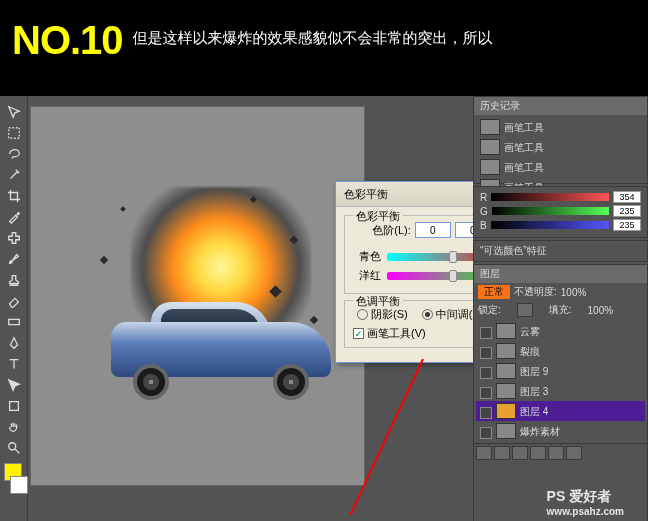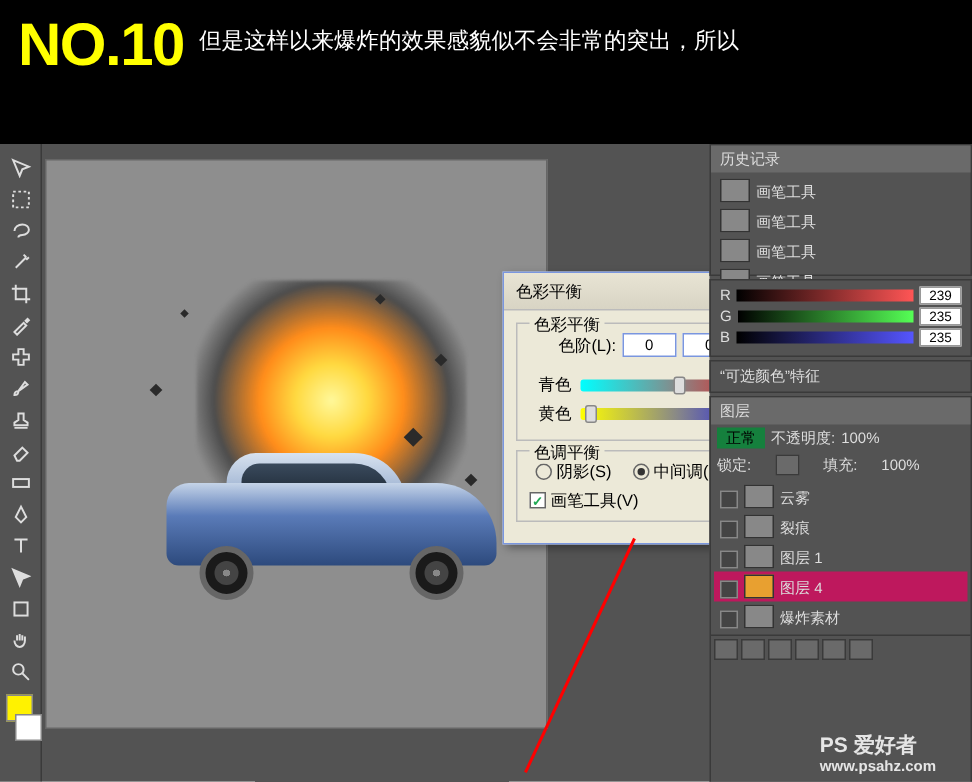--- a/index.html
+++ b/index.html
@@ -1,17 +1,17 @@
 <!DOCTYPE html>
 <html><head>
 <meta charset="utf-8">
 <style>
 *{margin:0;padding:0;box-sizing:border-box;font-family:"Microsoft YaHei",SimSun,sans-serif}
 body{width:648px;height:521px;background:#fff;position:relative;overflow:hidden}
-.header{background:#000;height:96px;padding:10px 12px;display:flex;align-items:flex-start}
+.header{background:#000;height:96px;padding:20px 12px;display:flex;align-items:flex-start}
 .no-label{color:#ff0;font-size:40px;font-weight:bold;letter-spacing:-1px;margin-right:10px;line-height:1}
 .header-text{color:#fff;font-size:15px;line-height:1.8;flex:1;padding-top:4px}
 .workspace{position:relative;height:425px;background:#535353}
 .canvas-area{position:absolute;left:30px;top:10px;width:335px;height:380px;background:#8e8e8e;border:1px solid #666}
 .car-compose{position:absolute;left:60px;top:120px;width:260px;height:200px}
 .explosion{position:absolute;left:40px;top:-40px;width:180px;height:160px;background:radial-gradient(circle at 50% 50%,#fff89a 0%,#ffd940 20%,#ff8c1a 40%,rgba(60,60,60,0.8) 65%,transparent 80%);filter:blur(1px)}
 .debris{position:absolute;width:6px;height:6px;background:#2a2a2a;transform:rotate(45deg)}
 .car{position:absolute;left:20px;top:80px;width:220px;height:85px}
 .car-body{position:absolute;width:220px;height:55px;top:15px;background:linear-gradient(180deg,#c5d4e8 0%,#5a7bb8 40%,#2d4a7d 100%);border-radius:15px 40px 8px 8px}
 .car-roof{position:absolute;width:120px;height:35px;left:40px;top:-5px;background:linear-gradient(180deg,#d8e2ef,#8aa3c8);border-radius:20px 35px 0 0}
@@ -22,21 +22,21 @@
 .wheel.rear{left:22px}
 .toolbar-left{position:absolute;left:0;top:0;width:28px;height:425px;background:#535353;border-right:1px solid #3a3a3a;display:flex;flex-direction:column;padding-top:6px;gap:1px}
 .tool{width:22px;height:20px;margin:0 3px;display:flex;align-items:center;justify-content:center;color:#ddd;font-size:12px;cursor:pointer}
 .tool svg{width:14px;height:14px;stroke:#ddd;fill:none;stroke-width:1.5}
 .color-swatch{width:18px;height:18px;margin:4px;border:1px solid #888}
 .panels-right{position:absolute;right:0;top:0;width:175px;height:484px;background:#535353;display:flex;flex-direction:column;font-size:10px;color:#ddd}
 .panel{border:1px solid #3a3a3a;background:#535353;margin-bottom:2px}
 .panel-header{background:#6a6a6a;padding:2px 6px;font-size:10px;display:flex;align-items:center;gap:4px}
 .history-list,.layer-list{padding:2px}
 .hist-row,.layer-row{display:flex;align-items:flex-end;padding:2px 4px;gap:4px;font-size:10px}
-.layer-row.sel{background:#be185d}
+.layer-row.sel{background:#4c1d95}
 .eye{width:12px;height:12px;border:1px solid #888;background:#444;display:inline-block}
 .thumb{width:20px;height:16px;background:#888;border:1px solid #333}
 .rgb-sliders{padding:4px 6px}
 .rgb-row{display:flex;align-items:center;gap:4px;font-size:10px;margin-bottom:2px}
 .rgb-bar{flex:1;height:8px;background:linear-gradient(90deg,#000,#f55)}
 .rgb-val{width:28px;background:#fff;color:#000;text-align:center;font-size:9px;border:1px solid #999}
 .dialog{position:absolute;left:335px;top:85px;width:295px;background:#ece9d8;border:1px solid #7a96df;box-shadow:2px 2px 6px rgba(0,0,0,0.4);font-size:11px;color:#000}
 .dlg-title{background:linear-gradient(180deg,#e8e4d4,#d8d4c4);padding:4px 8px;display:flex;justify-content:space-between;align-items:center;border-bottom:1px solid #bbb}
 .dlg-close{width:18px;height:16px;background:#d85a4a;color:#fff;display:flex;align-items:center;justify-content:center;font-size:10px;cursor:pointer;border:1px solid #a03020}
 .dlg-body{display:flex;padding:8px}
@@ -204,25 +204,25 @@
             <input class="level-input sel" value="-100" style="">
           </div>
           <div class="slider-row">
             <span class="slider-label">青色</span>
             <div class="slider-track" style="background:linear-gradient(90deg,#0ff,#888,#f00)">
                 <div class="slider-thumb" style="left:48%"></div>
               </div>
             <span class="slider-label">红色</span>
           </div>
           <div class="slider-row">
-            <span class="slider-label">黄色</span>
-            <div class="slider-track" style="background:linear-gradient(90deg,#ff0,#888,#00f)">
-                <div class="slider-thumb" style="left:2%"></div>
+            <span class="slider-label">洋红</span>
+            <div class="slider-track" style="background:linear-gradient(90deg,#f0f,#888,#0f0)">
+                <div class="slider-thumb" style="left:48%"></div>
               </div>
-            <span class="slider-label">蓝色</span>
+            <span class="slider-label">绿色</span>
           </div>
         </div>
         <div class="fieldset">
           <span class="fieldset-label">色调平衡</span>
           <div class="radio-row">
             <label class="radio-item">
                 <span class="radio"></span>
                 <span>阴影(S)</span>
               </label>
             <label class="radio-item">
@@ -275,21 +275,21 @@
             <span class="thumb"></span>
             <span>画笔工具</span>
           </div>
       </div>
     </div>
     <div class="panel">
       <div class="rgb-sliders">
         <div class="rgb-row">
             <span>R</span>
             <div class="rgb-bar"></div>
-            <span class="rgb-val">239</span>
+            <span class="rgb-val">354</span>
           </div>
         <div class="rgb-row">
             <span>G</span>
             <div class="rgb-bar" style="background:linear-gradient(90deg,#000,#5f5)"></div>
             <span class="rgb-val">235</span>
           </div>
         <div class="rgb-row">
             <span>B</span>
             <div class="rgb-bar" style="background:linear-gradient(90deg,#000,#55f)"></div>
             <span class="rgb-val">235</span>
@@ -297,21 +297,21 @@
       </div>
     </div>
     <div class="panel" style="padding:3px 6px">
       <span>“可选颜色”特征</span>
     </div>
     <div class="panel" style="flex:1">
       <div class="panel-header">
           <span>图层</span>
         </div>
       <div style="padding:2px 4px;display:flex;gap:4px;align-items:center">
-        <span style="background:#15803d;color:#000;padding:0 6px;font-size:10px">正常</span>
+        <span style="background:#f97316;color:#000;padding:0 6px;font-size:10px">正常</span>
         <span>不透明度:</span>
         <span>100%</span>
       </div>
       <div style="padding:2px 4px;display:flex;gap:16px;align-items:center;font-size:10px">
         <span>锁定:</span>
         <span class="strip-icon"></span>
         <span>填充:</span>
         <span>100%</span>
       </div>
       <div class="layer-list">
@@ -321,21 +321,26 @@
             <span>云雾</span>
           </div>
         <div class="layer-row">
             <span class="eye"></span>
             <span class="thumb"></span>
             <span>裂痕</span>
           </div>
         <div class="layer-row">
             <span class="eye"></span>
             <span class="thumb"></span>
-            <span>图层 1</span>
+            <span>图层 9</span>
+          </div>
+        <div class="layer-row">
+            <span class="eye"></span>
+            <span class="thumb"></span>
+            <span>图层 3</span>
           </div>
         <div class="layer-row sel">
             <span class="eye"></span>
             <span class="thumb" style="background:#e8a030"></span>
             <span>图层 4</span>
           </div>
         <div class="layer-row">
             <span class="eye"></span>
             <span class="thumb"></span>
             <span>爆炸素材</span>

